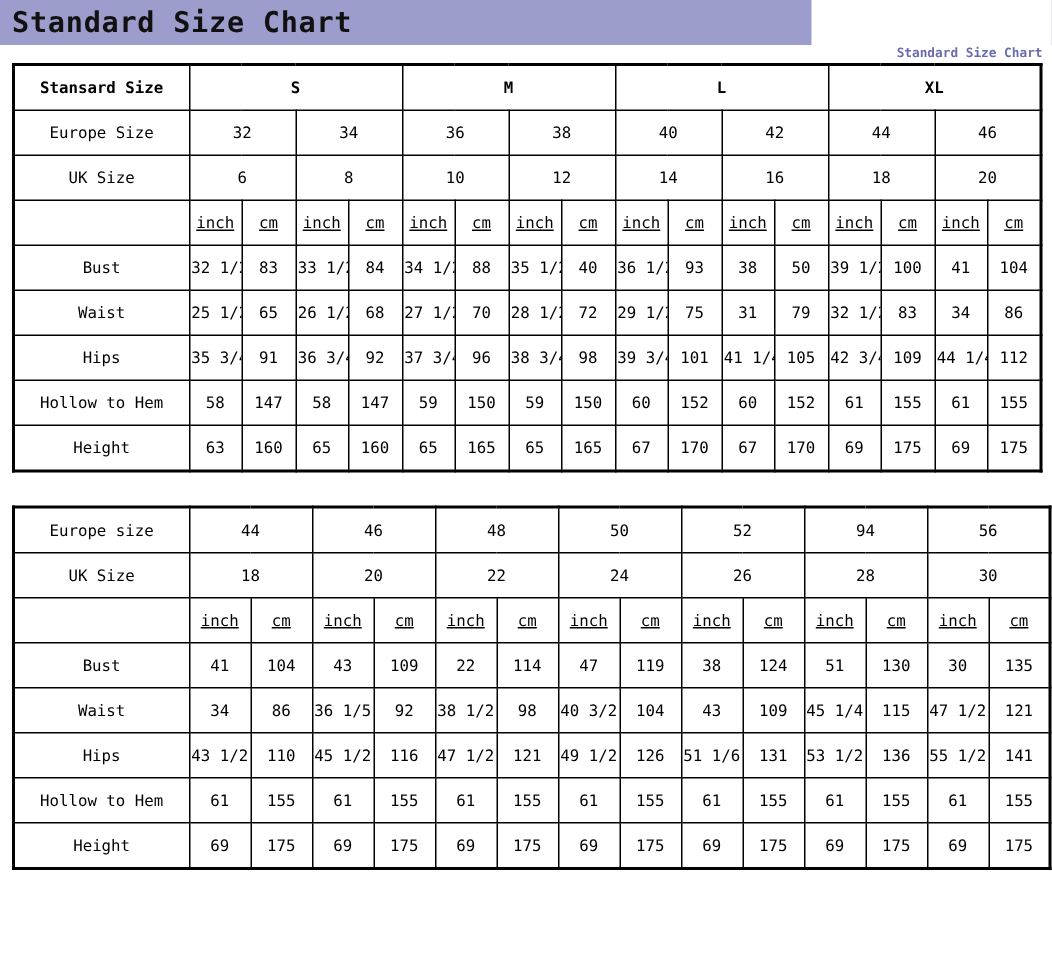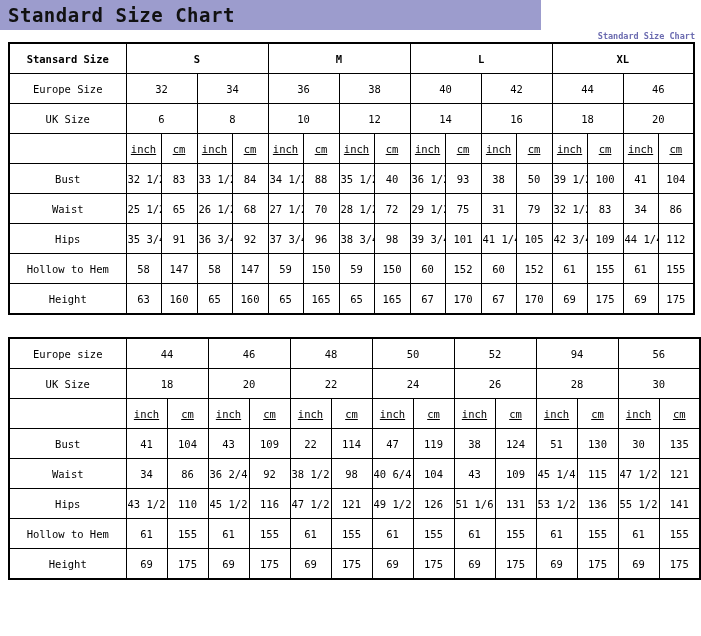--- a/index.html
+++ b/index.html
@@ -367,25 +367,25 @@
           <td>51</td>
           <td>130</td>
           <td>30</td>
           <td>135</td>
         </tr>
 
         <tr>
           <td class="rowlabel">Waist</td>
           <td>34</td>
           <td>86</td>
-          <td>36 2/4</td>
+          <td>36 1/5</td>
           <td>92</td>
           <td>38 1/2</td>
           <td>98</td>
-          <td>40 6/4</td>
+          <td>40 3/2</td>
           <td>104</td>
           <td>43</td>
           <td>109</td>
           <td>45 1/4</td>
           <td>115</td>
           <td>47 1/2</td>
           <td>121</td>
         </tr>
 
         <tr>

